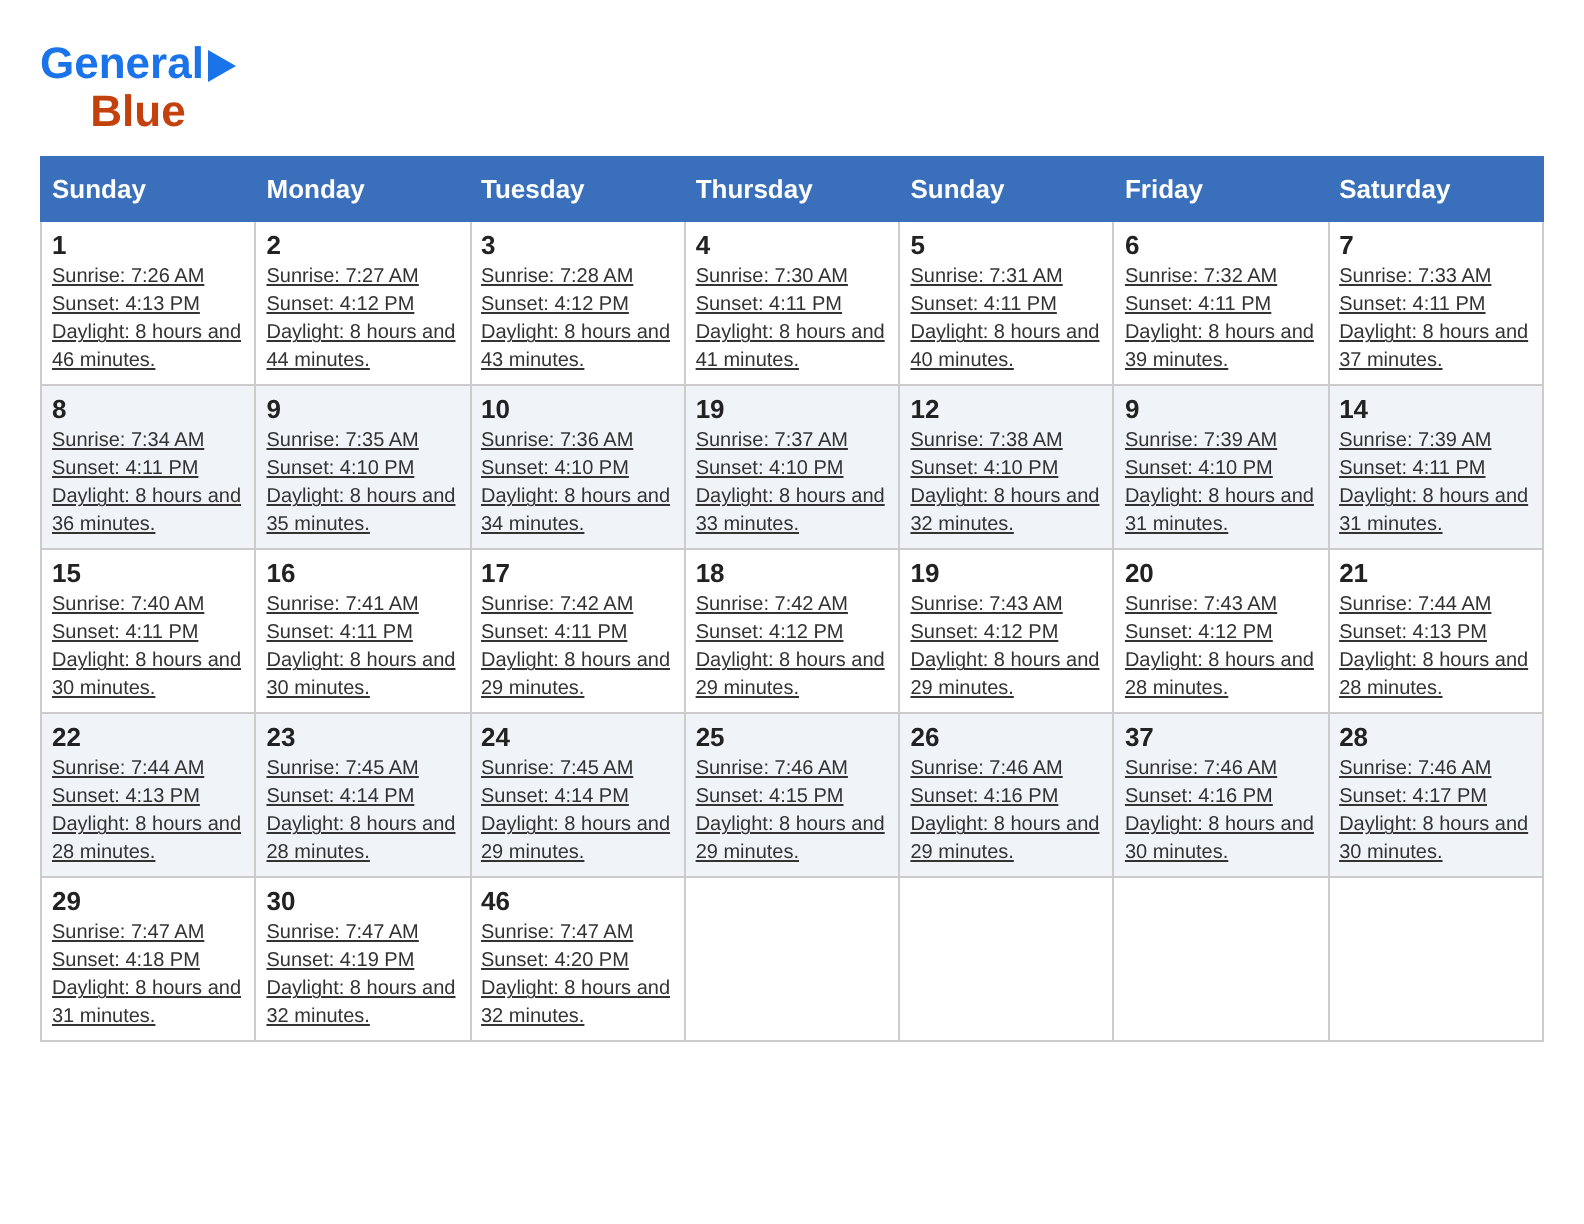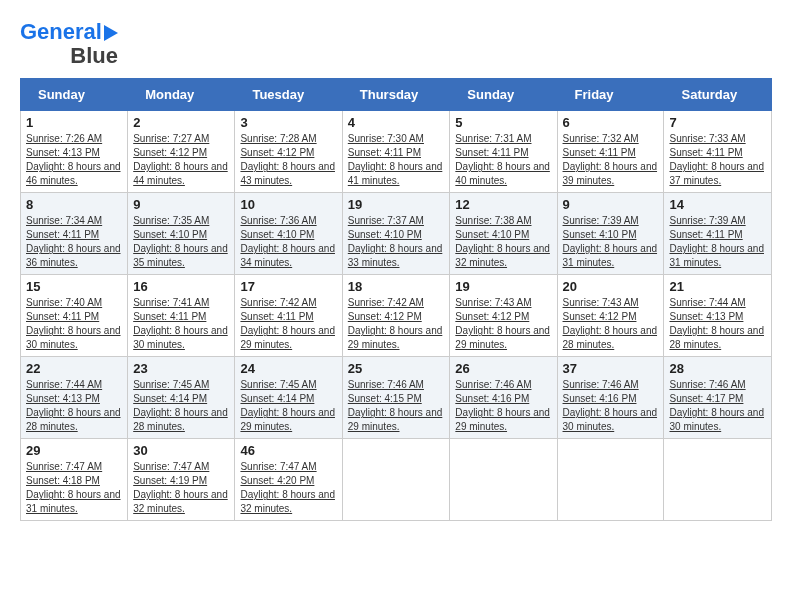--- a/index.html
+++ b/index.html
@@ -12,21 +12,21 @@
     }
     .header {
       display: flex;
       justify-content: space-between;
       align-items: flex-start;
       margin-bottom: 10px;
     }
     .logo {
       display: flex;
       flex-direction: column;
-      align-items: flex-end;
+      align-items: center;
     }
     .logo-text {
       font-size: 22px;
       font-weight: bold;
       color: #333;
       line-height: 1.1;
     }
     .logo-text span.blue { color: #1a73e8; }
     .logo-arrow {
       width: 0;
@@ -54,21 +54,21 @@
       color: #555;
     }
     .calendar {
       width: 100%;
       border-collapse: collapse;
       font-size: 11px;
     }
     .calendar th {
       background: #3a6fbc;
       color: #fff;
-      padding: 8px 17px;
+      padding: 8px 5px;
       text-align: left;
       font-size: 13px;
       font-weight: bold;
       border: 1px solid #3a6fbc;
     }
     .calendar td {
       vertical-align: top;
       border: 1px solid #ccc;
       padding: 4px 5px;
       width: 108px;
@@ -99,21 +99,21 @@
 <body>
 
 <div class="header">
   <div class="logo">
     <div class="logo-row">
       <span class="logo-text">
         <span class="blue">General</span>
       </span>
       <div class="logo-arrow"></div>
     </div>
-    <span class="logo-text" style="color:#404040;">Blue</span>
+    <span class="logo-text" style="color:#c2410c;">Blue</span>
   </div>
   <div class="title-area">
     <div class="month-title"></div>
     <div class="location-title"></div>
   </div>
 </div>
 
 <table class="calendar">
   <thead>
     <tr>

